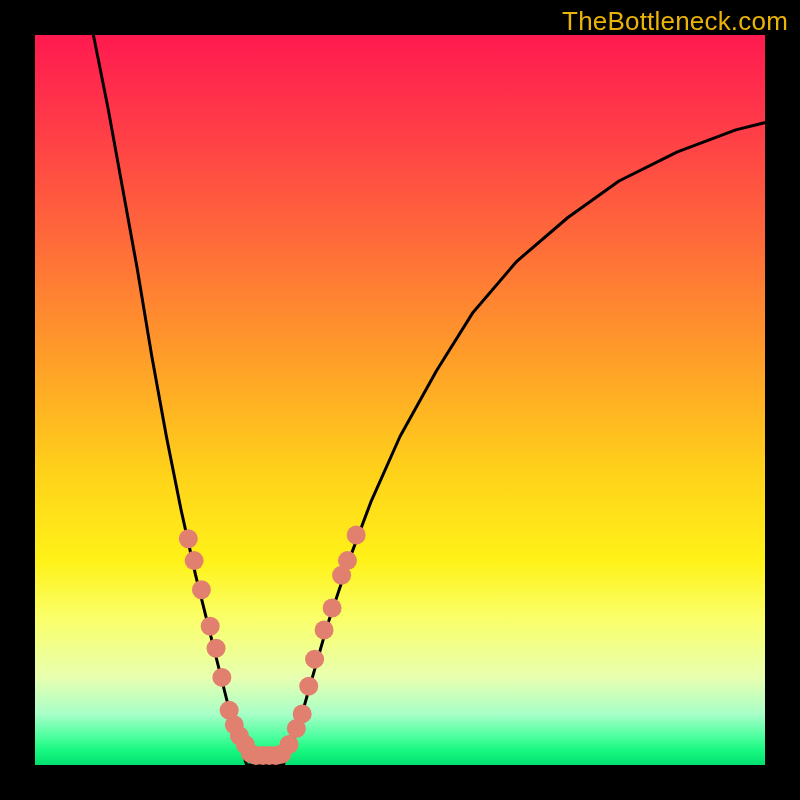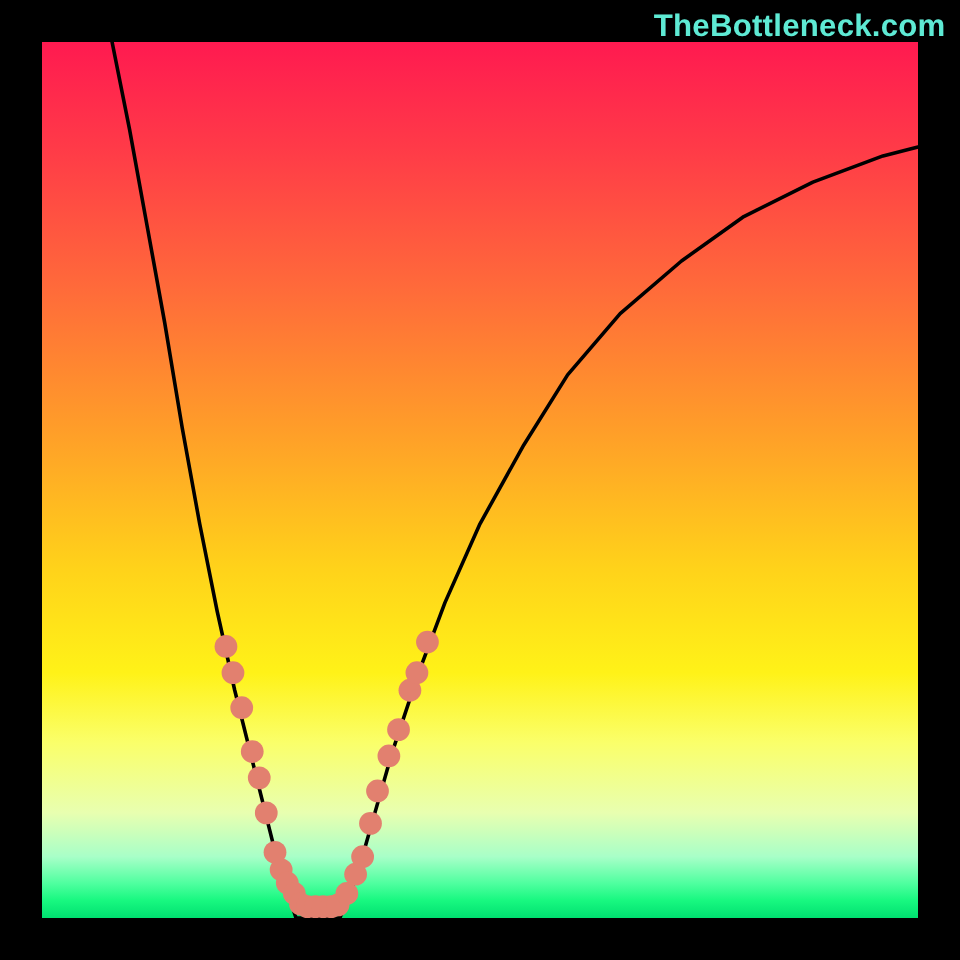--- a/index.html
+++ b/index.html
@@ -37,22 +37,22 @@
       #50ffa0 96%,
       #18f880 98%,
       #00e070 100%);
   }
   .watermark {
     position: absolute;
     top: 6px;
     right: 12px;
     font-family: Arial, Helvetica, sans-serif;
     font-size: 26px;
-    font-weight: 700;
-    color: #5eead4;
+    font-weight: 400;
+    color: #eab308;
     letter-spacing: 0.2px;
     z-index: 20;
   }
   svg.curves {
     position: absolute;
     top: 0;
     left: 0;
     width: 730px;
     height: 730px;
     overflow: visible;

